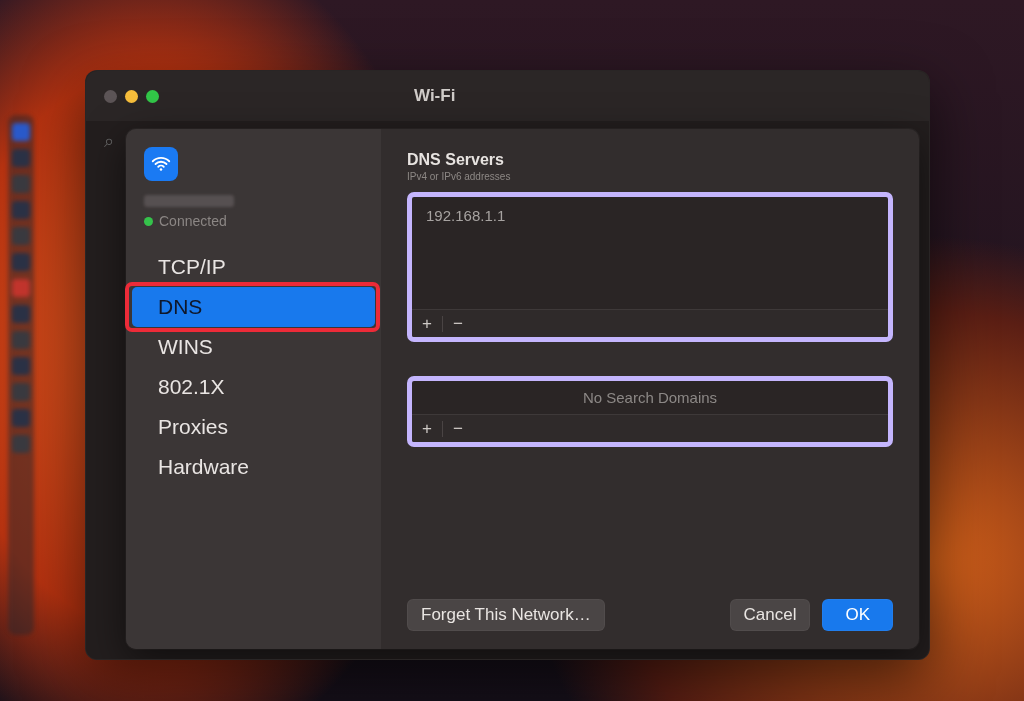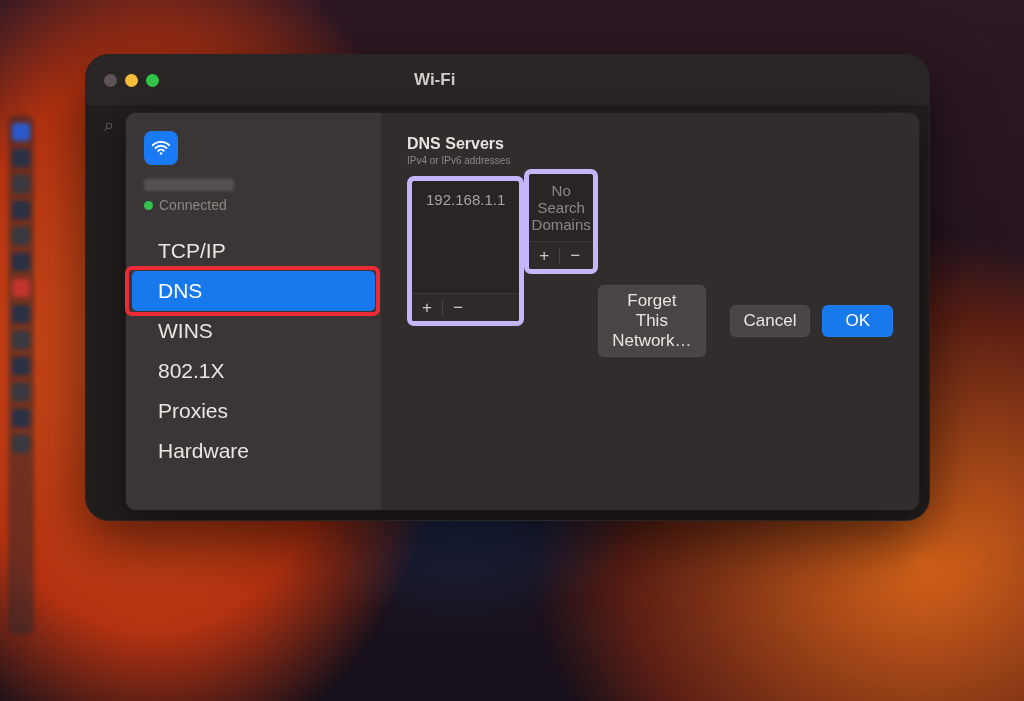--- a/index.html
+++ b/index.html
@@ -23,22 +23,22 @@
   .dock-hint { position:absolute; left:8px; top:115px; width:26px; height:520px;
     background:rgba(40,40,45,.5); border-radius:8px; filter:blur(2px);}
   .dock-hint i { display:block; margin:8px auto; width:18px; height:18px; border-radius:4px;
     background:#3a3a40;}
   .dock-hint i:nth-child(2n){background:#2b3246;}
   .dock-hint i:first-child{background:#2a5acb;}
   .dock-hint i:nth-child(7){background:#c2352d;}
 
   
   .window {
-    position:absolute; left:85px; top:54px; width:845px; height:467px;
-    background:#231e1e; border-radius:24px; box-shadow:0 20px 60px rgba(0,0,0,.6);
+    position:absolute; left:85px; top:70px; width:845px; height:590px;
+    background:#231e1e; border-radius:12px; box-shadow:0 20px 60px rgba(0,0,0,.6);
     border:1px solid rgba(255,255,255,.03);
     overflow:hidden;
   }
   .titlebar {
     height:50px; display:flex; align-items:center; padding:0 18px;
     background:#2b2626;
   }
   .traffic { display:flex; gap:8px; }
   .traffic span { width:13px; height:13px; border-radius:50%; }
   .t-close{background:#5c5456;}
@@ -71,29 +71,29 @@
     filter:blur(1.5px); margin-top:2px;}
   .net-text .status { display:flex; align-items:center; gap:6px; margin-top:6px;
     color:#8b8684; font-size:14px;}
   .dot { width:9px; height:9px; border-radius:50%; background:#35c24b;}
   .tabs { margin-top:4px; }
   .tab {
     padding:8px 16px 8px 32px; color:#e9e5e3; font-size:21px;
     cursor:default;
   }
   .tab.selected {
-    background:#1879ed; color:#ffffff; position:relative; margin:0 6px;
+    background:#1879ed; color:#0f172a; position:relative; margin:0 6px;
     border-radius:5px; padding-left:26px;
   }
   .tab.selected::after{ 
     content:""; position:absolute; inset:-5px -5px -5px -7px;
     border:4px solid #ed2b38; border-radius:7px; pointer-events:none;
   }
   .main {
-    flex:1; padding:22px 26px 18px 26px; display:flex; flex-direction:row;
+    flex:1; padding:22px 26px 18px 26px; display:flex; flex-direction:column;
     color:#e7e3e0;
   }
   .section-title { font-size:16px; font-weight:600; margin-bottom:2px;}
   .section-sub { font-size:10px; color:#8d8885; margin-bottom:10px;}
   .listbox {
     background:#2a2525; border:5px solid #c4b5fd; border-radius:7px;
     overflow:hidden;
   }
   .listbox .rows { min-height:112px; padding:10px 14px; color:#a7a3a1; font-size:15px;}
   .listbox .empty { min-height:30px; text-align:center; color:#8c8886; font-size:15px;

